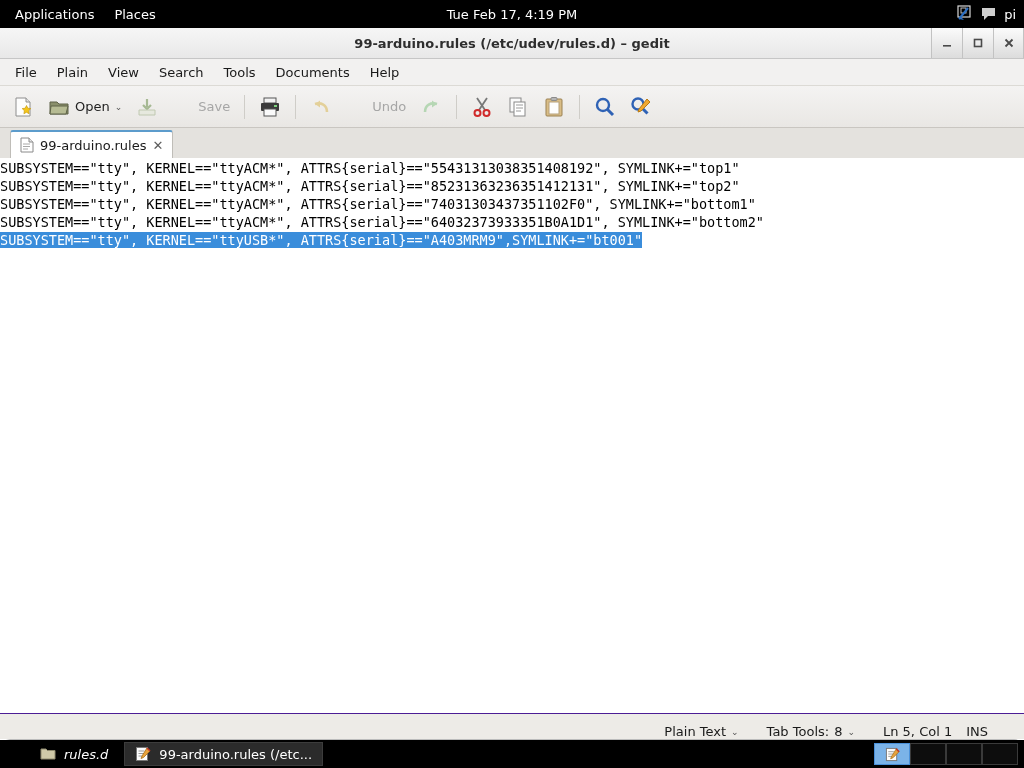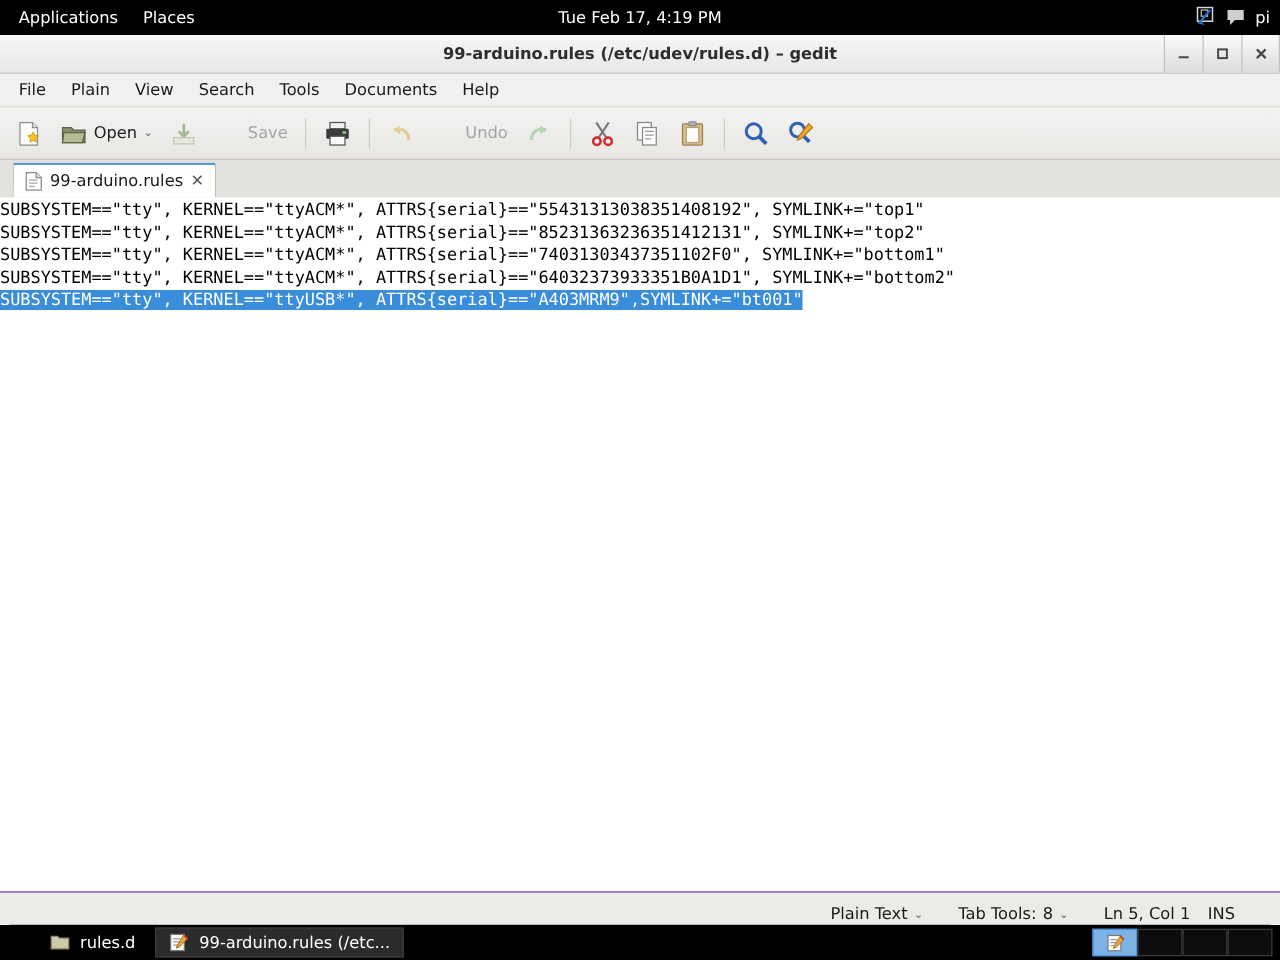--- a/index.html
+++ b/index.html
@@ -112,21 +112,21 @@
   .taskbar {
     height: 28px; flex: 0 0 28px; display: flex; align-items: center;
     background: #000000; color: #ffffff; font-size: 13px;
   }
   .task-btn {
     display: flex; align-items: center; gap: 8px;
     height: 24px; padding: 0 10px; margin-left: 6px; cursor: default;
     max-width: 280px; white-space: nowrap; overflow: hidden;
   }
   .task-btn.active { background: #2b2b2b; border: 1px solid #3c3c3c; }
-  .task-btn.plain { margin-left: 30px; }
+  .task-btn.plain { margin-left: 30px; font-style: italic; }
   .workspaces { margin-left: auto; display: flex; height: 22px; margin-right: 6px; }
   .ws {
     width: 36px; border: 1px solid #3a3a3a; background: #0d0d0d;
     display: flex; align-items: center; justify-content: center;
   }
   .ws.active { background: #7bb3e8; border-color: #4a90d9; }
 
   
   .ico { display: inline-flex; align-items: center; justify-content: center; }
 </style>

